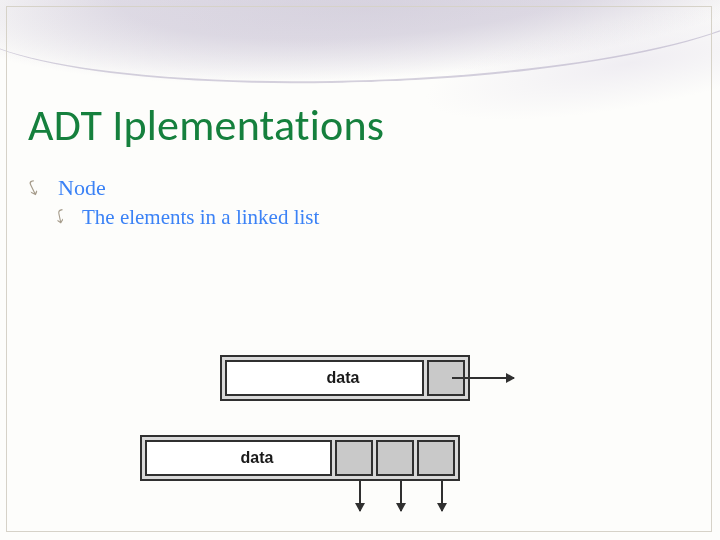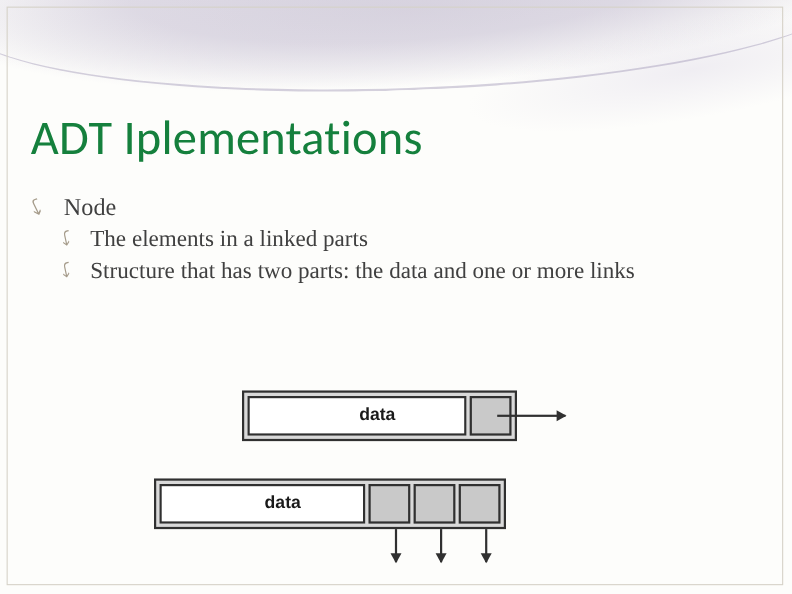--- a/index.html
+++ b/index.html
@@ -73,21 +73,21 @@
     color: #15803d;
     letter-spacing: 0.2px;
   }
   .body {
     position: absolute;
     top: 175px;
     left: 30px;
     width: 660px;
     font-family: Georgia, "Times New Roman", serif;
     font-size: 22px;
-    color: #404040;
+    color: #3b82f6;
   }
   .bullet-l1 {
     position: relative;
     padding-left: 28px;
     margin-bottom: 4px;
   }
   .bullet-l1::before {
     content: "\2935"; 
     position: absolute;
     left: 0; top: 2px;
@@ -186,22 +186,21 @@
   <div class="swoosh3"></div>
   <div class="swoosh-line"></div>
 </div>
 
 <div class="slide-frame"></div>
 
 <div class="title">ADT Iplementations</div>
 
 <div class="body">
   <div class="bullet-l1">Node</div>
-  <div class="bullet-l2">The elements in a linked parts</div>
-  <div class="bullet-l2">Structure that has two parts:  the data and one or more links</div>
+  <div class="bullet-l2">The elements in a linked list</div>
 </div>
 
 <div class="diagram-area">
 
   <div class="node-box" style="left:150px; top:0; width:250px; height:46px;">
     <div class="node-data">data</div>
     <div class="node-link"></div>
   </div>
   <div class="arrow arrow-h" style="left:382px; top:22px; width:62px;"></div>
 

